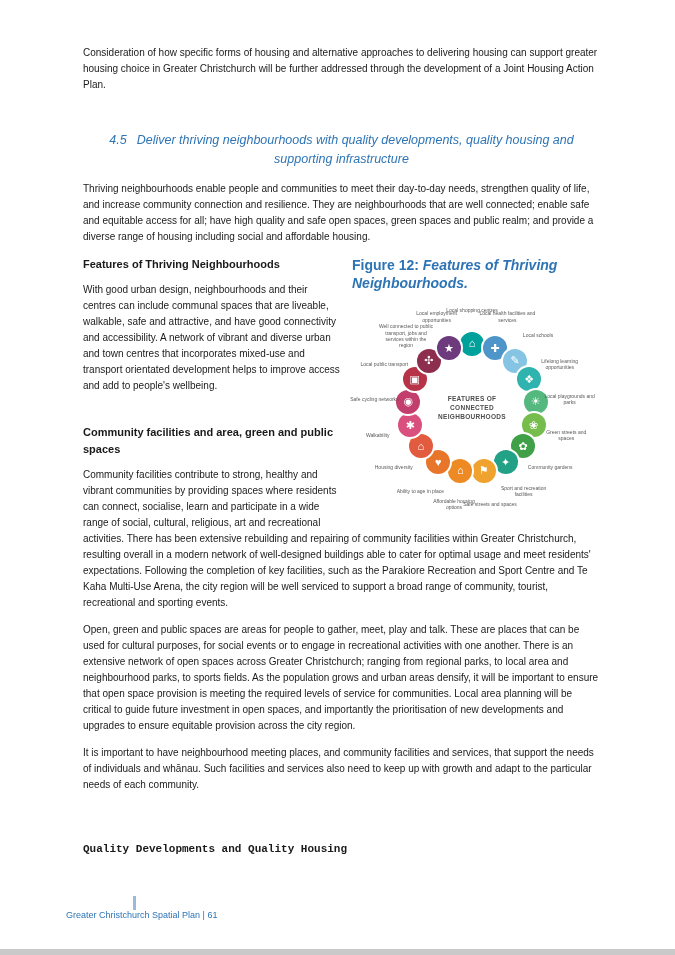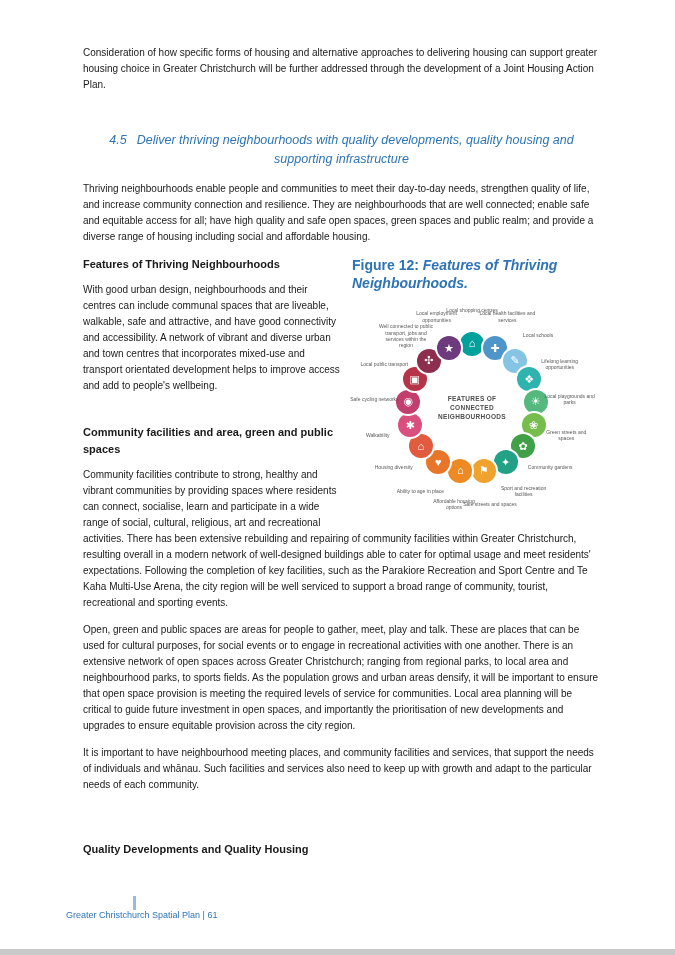--- a/index.html
+++ b/index.html
@@ -99,21 +99,21 @@
   .diag-label {
     position: absolute;
     width: 56px;
     transform: translate(-50%, -50%);
     text-align: center;
     font-size: 5px;
     line-height: 1.25;
     color: #595959;
   }
   .mt-lg { margin-top: 30px; }
-  .quality-heading { margin-top: 48px; }
+  .quality-heading { margin-top: 48px; font-family: Liberation Mono, monospace; }
   .page-footer {
     position: absolute;
     left: 66px; top: 896px;
     height: 24px;
     display: flex;
     align-items: center;
     flex-direction: column;
   }
   .footer-bar {
     width: 3px; height: 24px;

